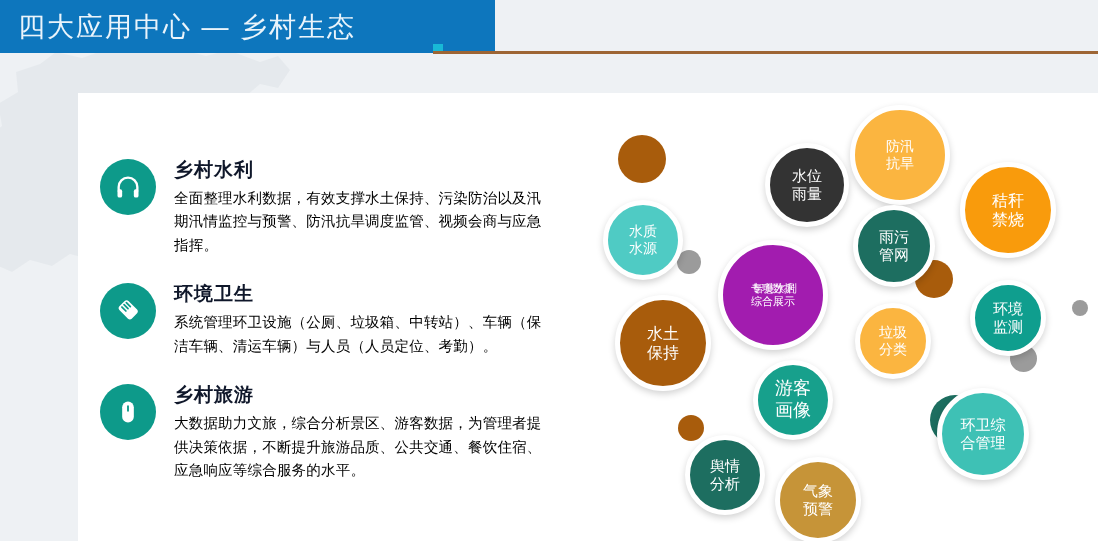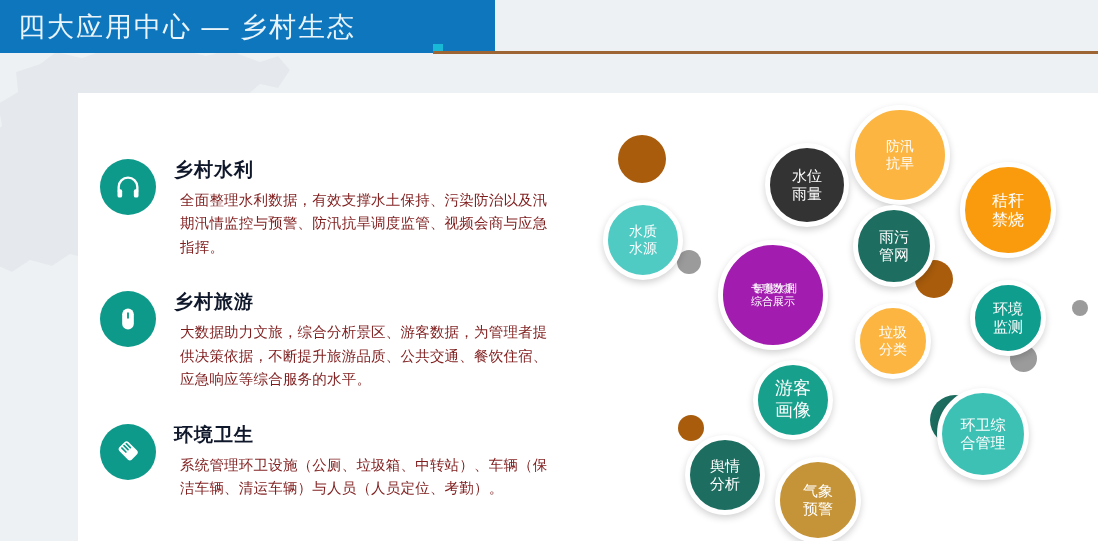--- a/index.html
+++ b/index.html
@@ -46,21 +46,21 @@
     width:56px;height:56px;border-radius:50%;background:#0d9a8a;
     flex:0 0 56px;margin-right:18px;margin-top:4px;
     display:flex;align-items:center;justify-content:center;
   }
   .feature-body{padding-top:2px;}
   .feature-title{
     font-size:19px;color:#0f172a;font-weight:700;margin:0 0 4px 0;
     letter-spacing:1px;
   }
   .feature-desc{
-    font-size:14.5px;color:#7f1d1d;line-height:1.62;margin:6px;
+    font-size:14.5px;color:#000000;line-height:1.62;margin:0;
     letter-spacing:.2px;max-width:380px;
   }
 
   
   #bubble-cluster{position:absolute;left:585px;top:95px;width:513px;height:446px;}
   .bubble{
     position:absolute;border-radius:50%;
     display:flex;align-items:center;justify-content:center;
     text-align:center;color:#fff;line-height:1.2;
     box-sizing:border-box;
@@ -105,41 +105,41 @@
     </div>
     <div class="feature-body">
       <p class="feature-title">乡村水利</p>
       <p class="feature-desc">全面整理水利数据，有效支撑水土保持、污染防治以及汛期汛情监控与预警、防汛抗旱调度监管、视频会商与应急指挥。</p>
     </div>
   </div>
 
   <div class="feature">
     <div class="feature-icon" style="background: rgb(13, 154, 138);">
       <svg width="28" height="28" viewBox="0 0 24 24">
-        <rect x="7" y="3" width="10" height="18" rx="5" fill="#fff"></rect>
-        <line x1="12" y1="7" x2="12" y2="11" stroke="#0d9a8a" stroke-width="1.6" stroke-linecap="round"></line>
-      </svg>
-    </div>
-    <div class="feature-body">
-      <p class="feature-title">乡村旅游</p>
-      <p class="feature-desc">大数据助力文旅，综合分析景区、游客数据，为管理者提供决策依据，不断提升旅游品质、公共交通、餐饮住宿、应急响应等综合服务的水平。</p>
-    </div>
-  </div>
-
-  <div class="feature">
-    <div class="feature-icon" style="background: rgb(13, 154, 138);">
-      <svg width="28" height="28" viewBox="0 0 24 24">
         <path fill="#fff" d="M9.2 3.4c.9-.9 2.3-.9 3.2 0l7.4 7.4c.9.9.9 2.3 0 3.2l-4.6 4.6
           c-.9.9-2.3.9-3.2 0L4.6 11.2c-.9-.9-.9-2.3 0-3.2z"></path>
         <path fill="none" stroke="#0d9a8a" stroke-width="1.5" stroke-linecap="round" d="M8.6 6.6l3.4 3.4M10.6 4.8l3.4 3.4M6.8 8.6l3.4 3.4"></path>
       </svg>
     </div>
     <div class="feature-body">
       <p class="feature-title">环境卫生</p>
       <p class="feature-desc">系统管理环卫设施（公厕、垃圾箱、中转站）、车辆（保洁车辆、清运车辆）与人员（人员定位、考勤）。</p>
+    </div>
+  </div>
+
+  <div class="feature">
+    <div class="feature-icon" style="background: rgb(13, 154, 138);">
+      <svg width="28" height="28" viewBox="0 0 24 24">
+        <rect x="7" y="3" width="10" height="18" rx="5" fill="#fff"></rect>
+        <line x1="12" y1="7" x2="12" y2="11" stroke="#0d9a8a" stroke-width="1.6" stroke-linecap="round"></line>
+      </svg>
+    </div>
+    <div class="feature-body">
+      <p class="feature-title">乡村旅游</p>
+      <p class="feature-desc">大数据助力文旅，综合分析景区、游客数据，为管理者提供决策依据，不断提升旅游品质、公共交通、餐饮住宿、应急响应等综合服务的水平。</p>
     </div>
   </div>
 
 </div>
 
 <div id="bubble-cluster">
     <div class="bubble" style="left: 33px; top: 40px; width: 48px; height: 48px; background: rgb(168, 92, 12);"></div>
     <div class="bubble" style="left: 315px; top: 22px; width: 44px; height: 44px; background: rgb(51, 51, 51);"></div>
     <div class="bubble" style="left: 92px; top: 155px; width: 24px; height: 24px; background: rgb(155, 155, 155);"></div>
     <div class="bubble" style="left: 330px; top: 165px; width: 38px; height: 38px; background: rgb(168, 92, 12);"></div>
@@ -185,20 +185,26 @@
         </div>
         <span>综合展示</span>
       </div>
     </div>
     <div class="bubble big" style="left: 385px; top: 185px; width: 76px; height: 76px; background: rgb(15, 158, 142); font-size: 15px;">
       <div>
         <span>环境</span>
         <span>监测</span>
       </div>
     </div>
+    <div class="bubble big" style="left: 30px; top: 200px; width: 96px; height: 96px; background: rgb(168, 92, 12); font-size: 16px;">
+      <div>
+        <span>水土</span>
+        <span>保持</span>
+      </div>
+    </div>
     <div class="bubble big" style="left: 270px; top: 208px; width: 76px; height: 76px; background: rgb(251, 181, 64); font-size: 14px;">
       <div>
         <span>垃圾</span>
         <span>分类</span>
       </div>
     </div>
     <div class="bubble big" style="left: 168px; top: 265px; width: 80px; height: 80px; background: rgb(23, 160, 140); font-size: 18px;">
       <div>
         <span>游客</span>
         <span>画像</span>

